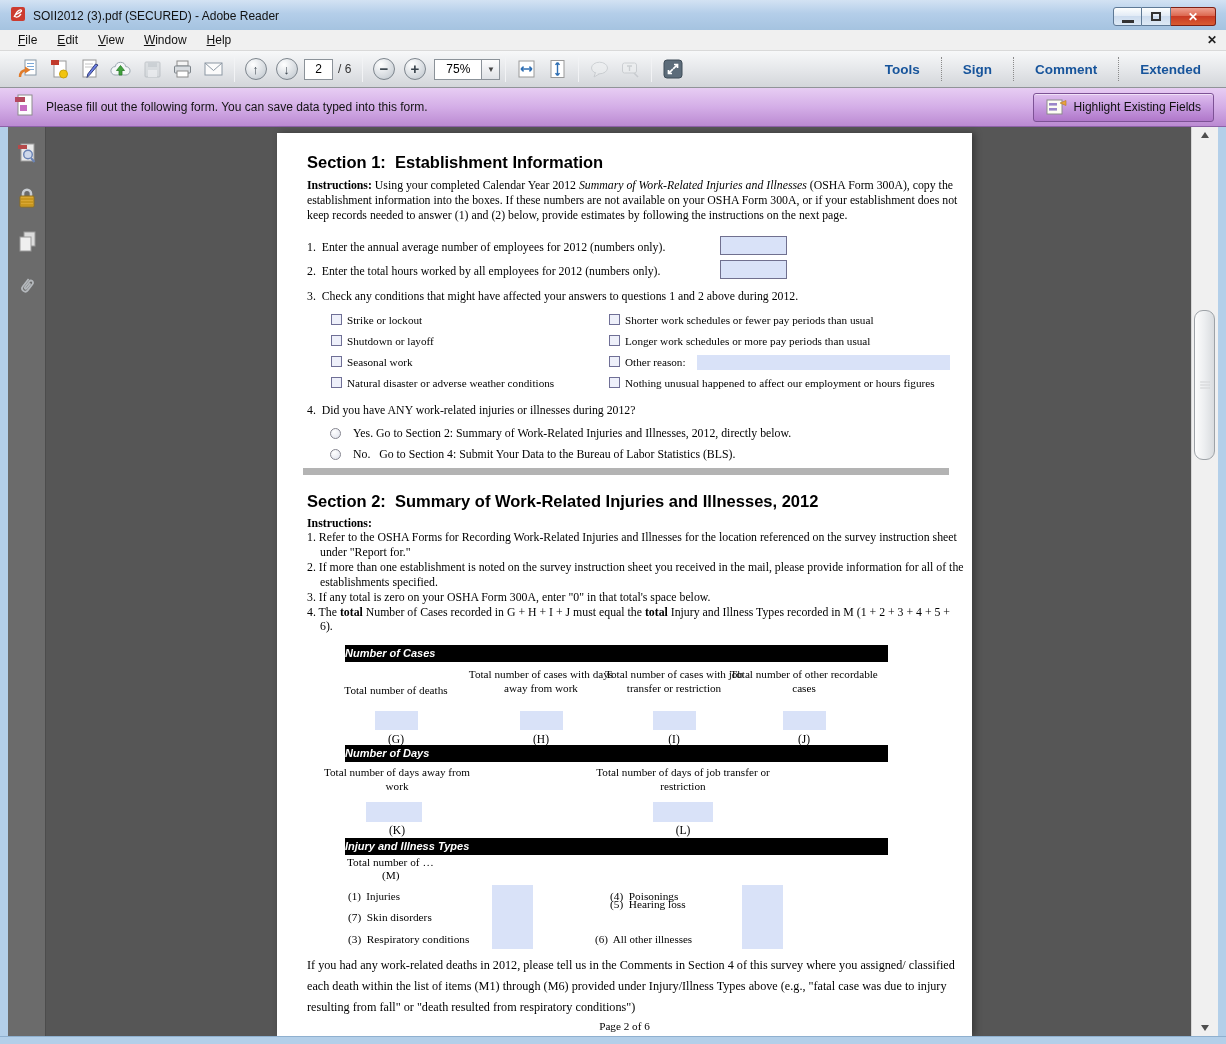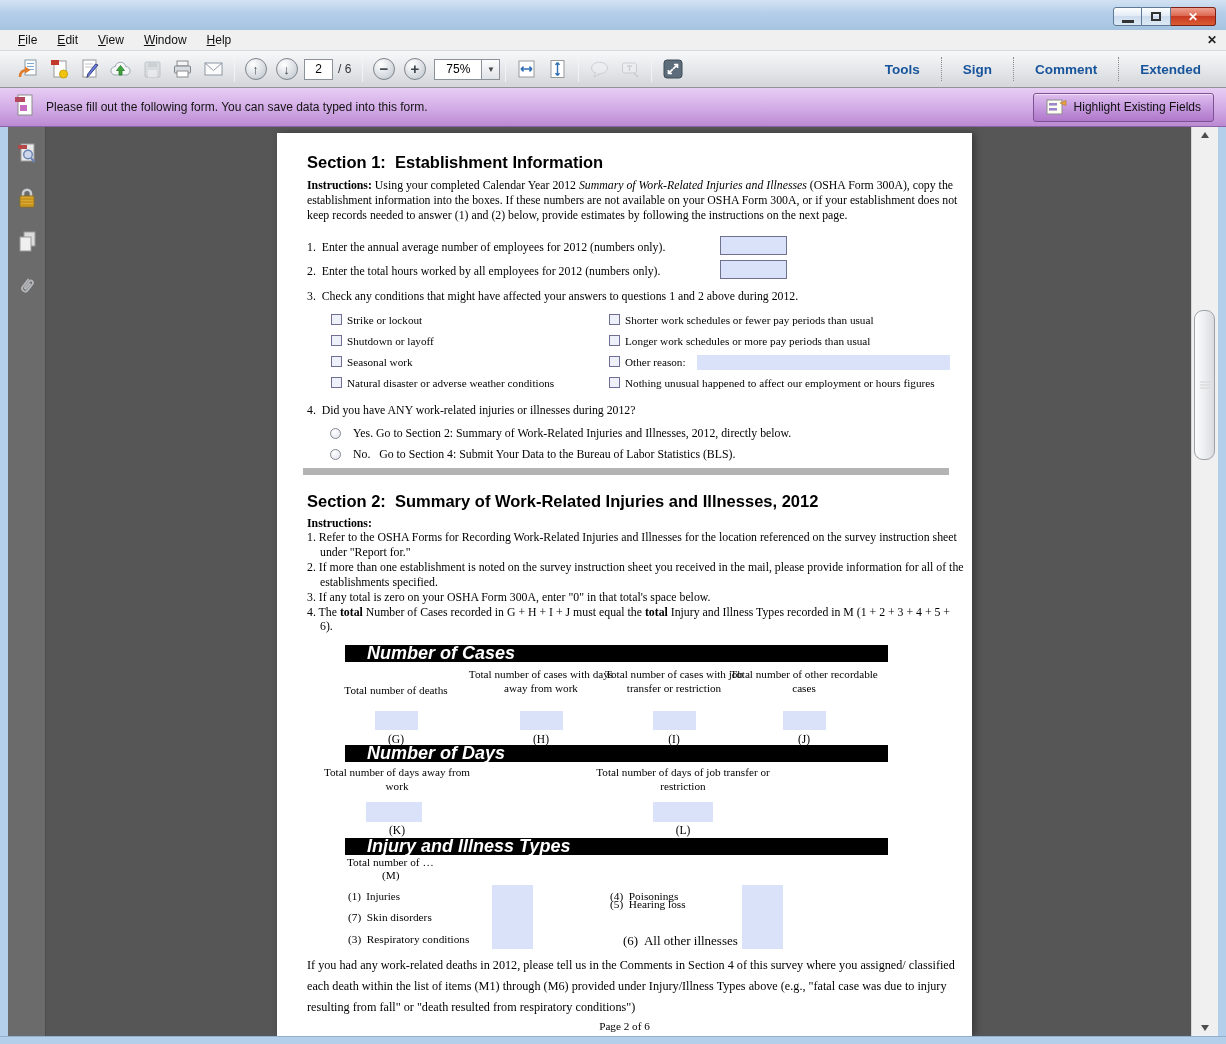--- a/index.html
+++ b/index.html
@@ -89,33 +89,42 @@
   .lbl { position:absolute; font-size:11.8px; white-space:pre; }
   .fld { position:absolute; background:#d9e2f8; border:none; padding:0 3px; font-size:11px;
     font-family:"Liberation Serif",serif; }
   .fld.bordered { border:1px solid #70708f; }
   .cb { position:absolute; width:11px; height:11px; background:#eef0fa; border:1px solid #6f6f96; }
   .radio { position:absolute; width:11px; height:11px; border-radius:50%; border:1px solid #85858f;
     background:radial-gradient(circle at 35% 30%, #ffffff, #dfe2ec); }
   .divider { position:absolute; left:26px; top:335px; width:646px; height:7px; background:#b3b3b3; }
   .table { position:absolute; left:68px; top:512px; width:543px; height:306px; }
   .bar { position:absolute; left:0; width:100%; height:17px; background:#000; color:#fff;
-    font-family:"Liberation Sans",sans-serif; font-style:italic; font-weight:bold; font-size:18px;
-    line-height:16px; padding-left:22px; }
+    font-family:"Liberation Sans",sans-serif; font-style:italic; font-weight:bold; font-size:11px;
+    line-height:16px; padding-left:0; }
   .tcol { position:absolute; width:150px; text-align:center; font-size:11.2px; line-height:13.6px; }
   .letter { position:absolute; text-align:center; font-size:11.5px; }
   .closing { position:absolute; left:30px; top:822px; width:652px; font-size:12.2px; line-height:21px; }
   .pagefooter { position:absolute; left:0; top:887px; width:100%; text-align:center; font-size:11.2px; }
 </style>
 </head>
 <body>
 
 <div class="win">
 
   <div class="titlebar">
+    <div class="tb-left">
+      <span>
+        <svg width="16" height="16">
+            <rect x="1" y="1" width="14" height="14" rx="2" fill="#cc3b2f"></rect>
+            <path d="M4 11 q4 -8 7 -7 q2 1 -4 4 q-4 2 -1 3 q2 1 5 -3" stroke="#fff" stroke-width="1.3" fill="none"></path>
+          </svg>
+      </span>
+      <span class="title">SOII2012 (3).pdf (SECURED) - Adobe Reader</span>
+    </div>
     <div class="winbtns">
       <div class="wbtn min">
           <span class="glyph-min"></span>
         </div>
       <div class="wbtn max">
           <span class="glyph-max"></span>
         </div>
       <div class="wbtn close">
           <span>✕</span>
         </div>
@@ -405,21 +414,21 @@
         <div class="lbl ser" style="left:3px; top:245px; font-size:11px;">(1)  Injuries</div>
         <div class="lbl ser" style="left:3px; top:266px; font-size:11.3px;">(7)  Skin disorders</div>
         <div class="lbl ser" style="left:3px; top:288px; font-size:11.3px;">(3)  Respiratory conditions</div>
 
         <input class="fld" style="left: 147px; top: 240px; width: 41px; height: 21px;">
         <input class="fld" style="left: 147px; top: 261px; width: 41px; height: 21px;">
         <input class="fld" style="left: 147px; top: 282px; width: 41px; height: 22px;">
 
         <div class="lbl ser" style="left:265px; top:245px; font-size:11.3px;">(4)  Poisonings</div>
         <div class="lbl ser" style="left:265px; top:253px; font-size:11.3px;">(5)  Hearing loss</div>
-        <div class="lbl ser" style="left:278px; top:288px; font-size:13px;">(6)  All other illnesses</div>
+        <div class="lbl ser" style="left:250px; top:288px; font-size:11px;">(6)  All other illnesses</div>
 
         <input class="fld" style="left: 397px; top: 240px; width: 41px; height: 21px;">
         <input class="fld" style="left: 397px; top: 261px; width: 41px; height: 21px;">
         <input class="fld" style="left: 397px; top: 282px; width: 41px; height: 22px;">
       </div>
 
       <div class="closing ser">If you had any work-related deaths in 2012, please tell us in the Comments in Section 4 of this survey where you assigned/ classified each death within the list of items (M1) through (M6) provided under Injury/Illness Types above (e.g., "fatal case was due to injury resulting from fall" or "death resulted from respiratory conditions")</div>
       <div class="pagefooter ser">Page 2 of 6</div>
     </div>
 

